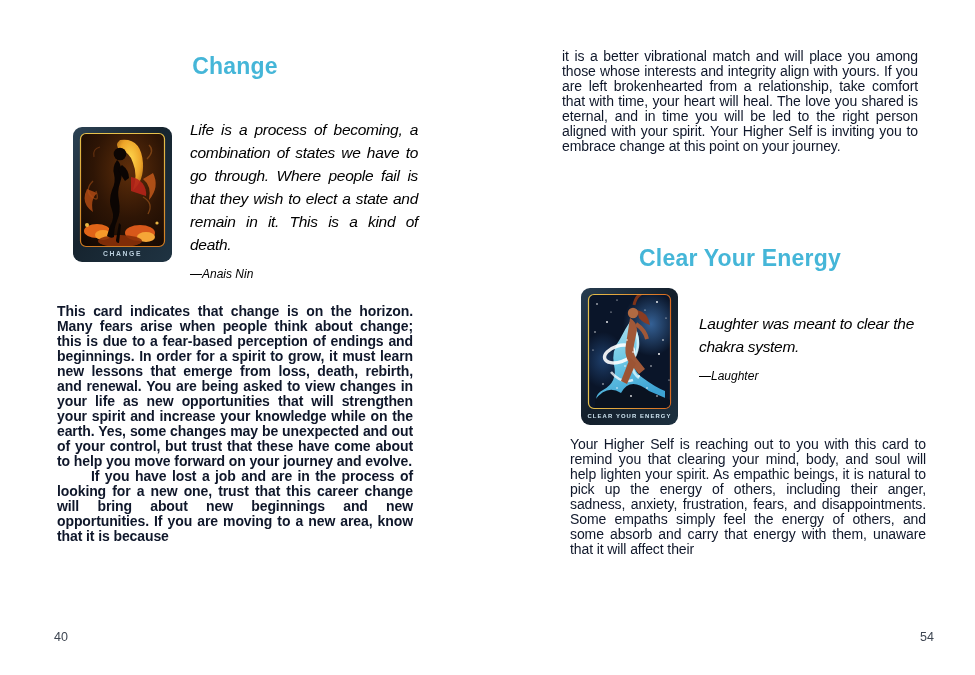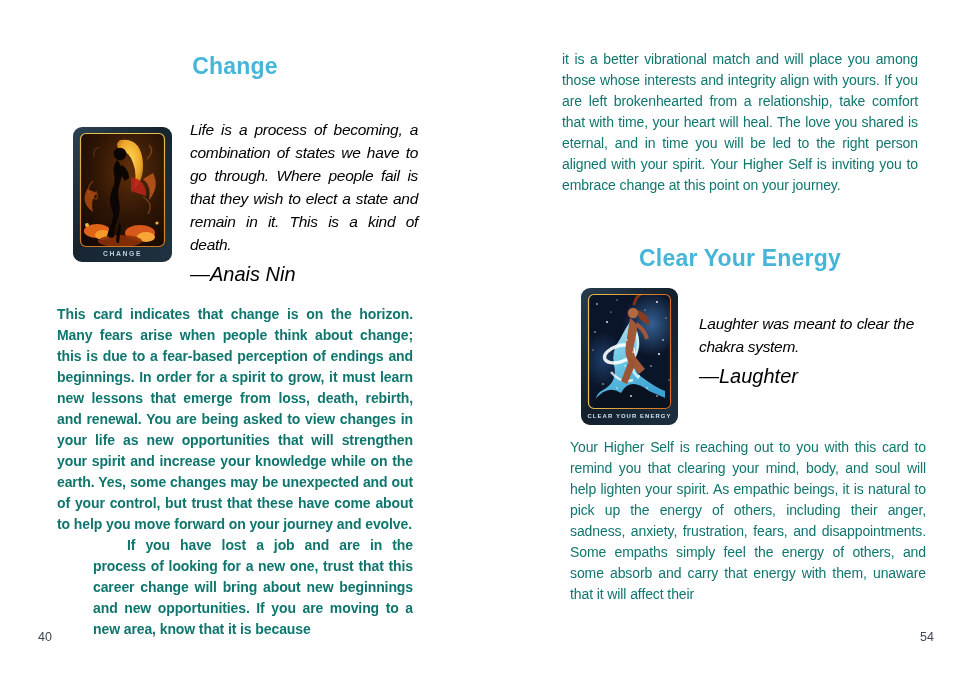--- a/index.html
+++ b/index.html
@@ -20,34 +20,34 @@
   .card{position:absolute;display:block;}
   .card-1{left:16px;top:10px;}
   .card-2{left:19px;top:0;}
   .quote{position:absolute;font-style:italic;color:#000000;}
   .quote-left{left:133px;top:1px;width:228px;}
   .quote-right{left:137px;top:24px;width:215px;}
   .quote-text{
     margin:0;font-size:15.5px;line-height:23px;letter-spacing:-0.3px;
     text-align:justify;
   }
-  .quote-attr{margin:8px 0 0 0;font-size:20px;line-height:20px;font-style:italic;}
+  .quote-attr{margin:8px 0 0 0;font-size:12px;line-height:20px;font-style:italic;}
   .bodytext{position:absolute;width:356px;}
   .bodytext-cont-right{left:562px;top:49px;}
   .bodytext-left{left:57px;top:304px;font-weight:bold;}
   .bodytext-right{left:570px;top:437px;}
   .bodytext p{
-    margin:0;font-size:14px;line-height:21px;letter-spacing:-0.1px;
-    text-align:justify;color:#0f766e;
-  }
-  .bodytext p.indent{text-indent:34px;margin-left:36px;}
+    margin:0;font-size:14px;line-height:15px;letter-spacing:-0.1px;
+    text-align:justify;color:#0f172a;
+  }
+  .bodytext p.indent{text-indent:34px;}
   .pagenum{
     position:absolute;top:630px;font-size:12.5px;color:#3e4652;line-height:14px;
   }
-  .pagenum-left{left:38px;}
+  .pagenum-left{left:54px;}
   .pagenum-right{left:920px;}
   .card-label{
     font-family:"Liberation Sans",sans-serif;font-weight:bold;
   }
 </style>
 </head>
 <body>
 
 <div class="stage">
 

